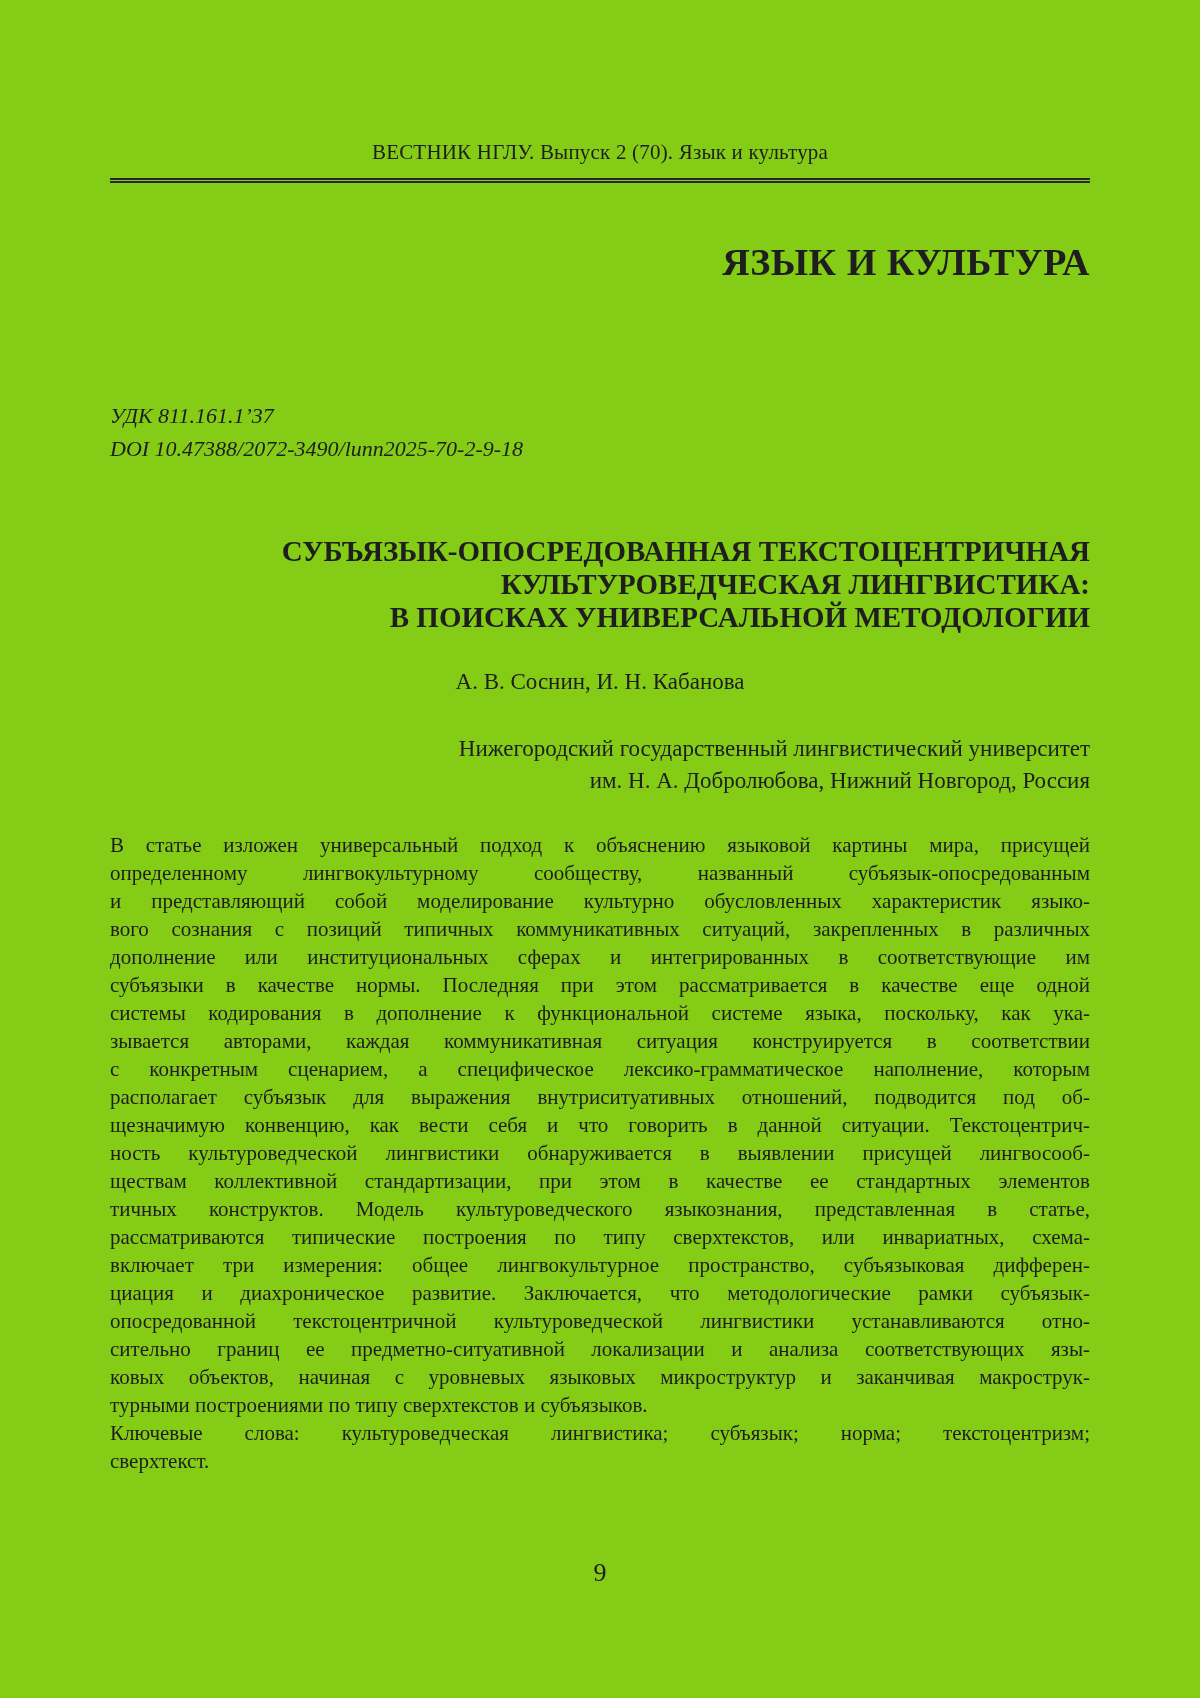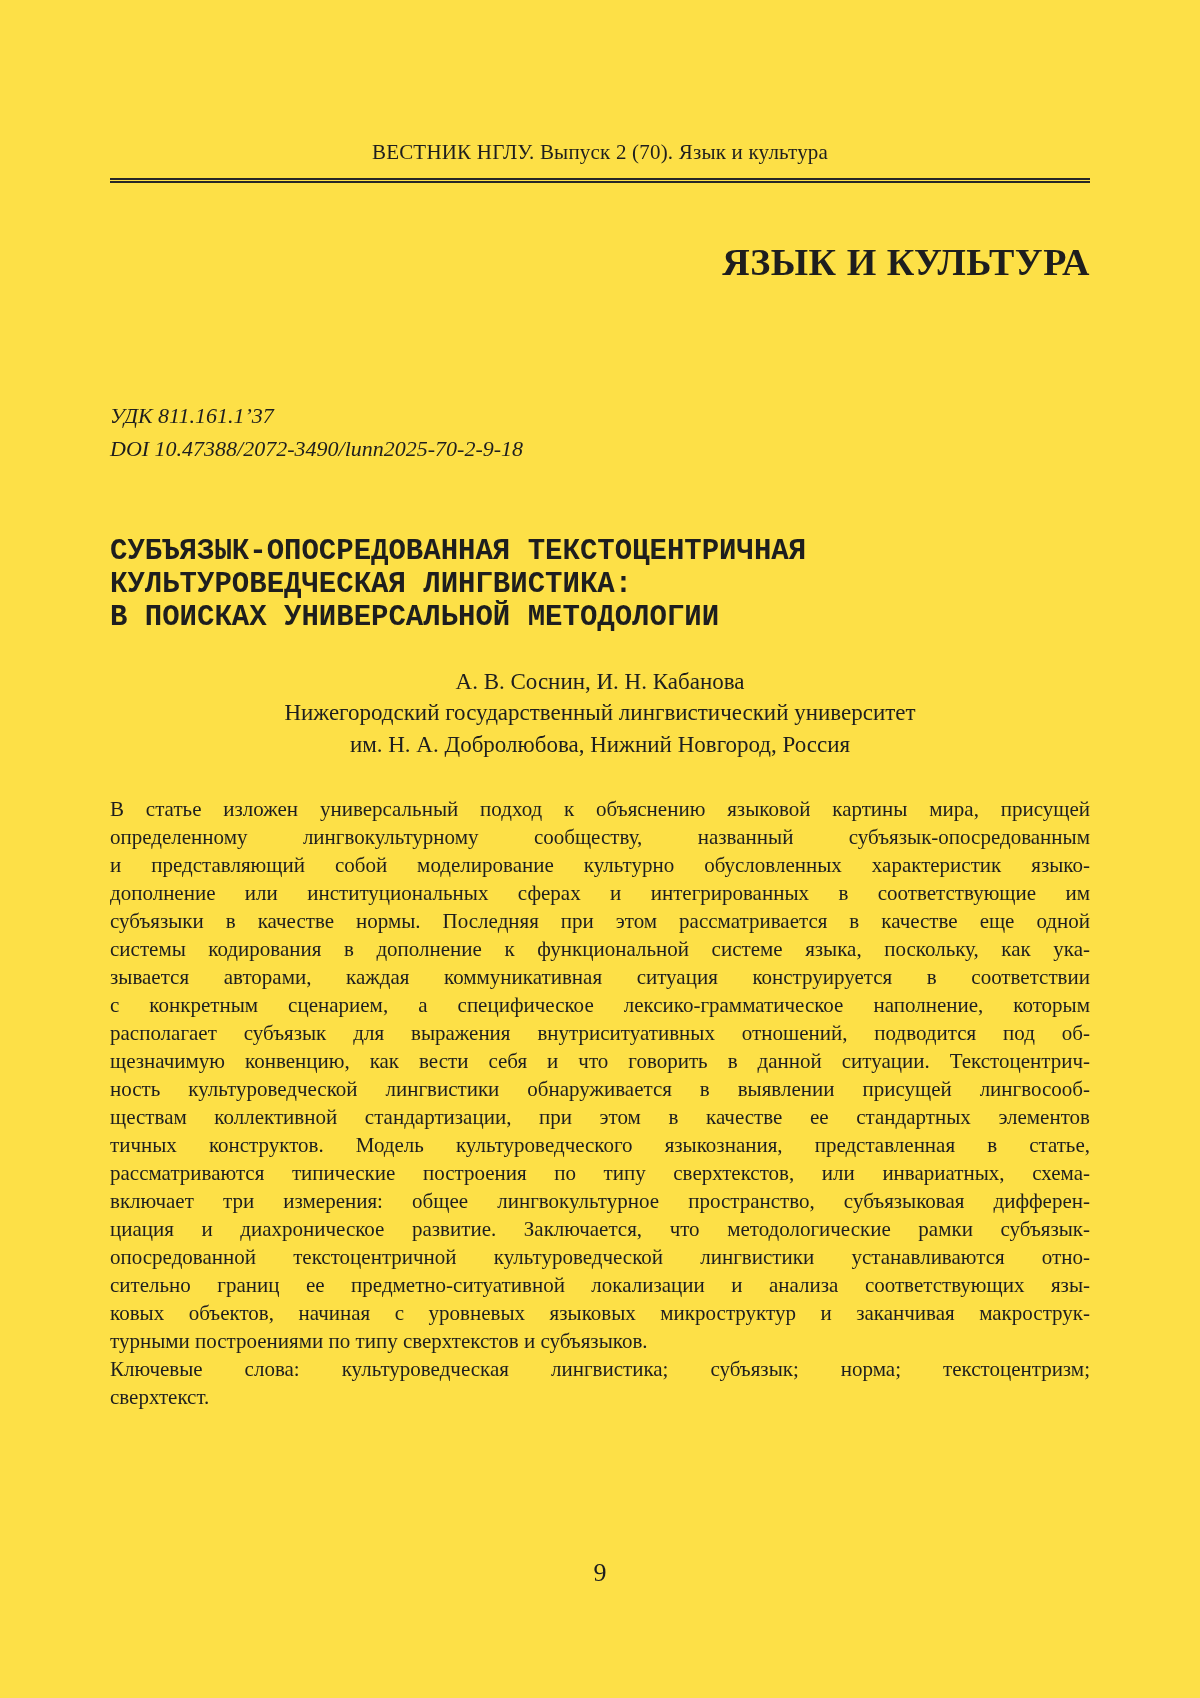--- a/index.html
+++ b/index.html
@@ -4,21 +4,21 @@
 <style>
   html, body {
     margin: 0;
     padding: 0;
     background: #ffffff;
   }
   .page {
     position: relative;
     width: 1200px;
     height: 1698px;
-    background: #fde047;
+    background: #84cc16;
     color: #1e1e1e;
     font-family: "Liberation Serif", "DejaVu Serif", serif;
     overflow: hidden;
   }
   .inner {
     padding: 0 110px;
   }
   .running-head {
     padding-top: 139px;
     text-align: center;
@@ -41,35 +41,35 @@
   }
   .udk-block {
     margin-top: 114px;
     font-style: italic;
     font-size: 22px;
     line-height: 33px;
     text-align: left;
   }
   .article-title {
     margin: 70px 0 0 0;
-    text-align: left;
+    text-align: right;
     font-size: 29px;
     line-height: 33px;
     font-weight: 700;
-    font-family: Liberation Mono, monospace;
   }
   .authors {
     margin-top: 33px;
     text-align: center;
     font-size: 23px;
     line-height: 30px;
     font-weight: 400;
   }
   .affiliation {
-    text-align: center;
+    margin-top: 36px;
+    text-align: right;
     font-size: 23px;
     line-height: 32px;
   }
   .abstract {
     margin-top: 34px;
     font-size: 21px;
     line-height: 28px;
   }
   .jline {
     text-align: justify;
@@ -122,20 +122,21 @@
 
     <div class="affiliation">
         <div class="affil-line">Нижегородский государственный лингвистический университет</div>
         <div class="affil-line">им. Н. А. Добролюбова, Нижний Новгород, Россия</div>
       </div>
 
     <div class="abstract">
         <div class="jline">В статье изложен универсальный подход к объяснению языковой картины мира, присущей</div>
         <div class="jline">определенному лингвокультурному сообществу, названный субъязык-опосредованным</div>
         <div class="jline">и представляющий собой моделирование культурно обусловленных характеристик языко-</div>
+        <div class="jline">вого сознания с позиций типичных коммуникативных ситуаций, закрепленных в различных</div>
         <div class="jline">дополнение или институциональных сферах и интегрированных в соответствующие им</div>
         <div class="jline">субъязыки в качестве нормы. Последняя при этом рассматривается в качестве еще одной</div>
         <div class="jline">системы кодирования в дополнение к функциональной системе языка, поскольку, как ука-</div>
         <div class="jline">зывается авторами, каждая коммуникативная ситуация конструируется в соответствии</div>
         <div class="jline">с конкретным сценарием, а специфическое лексико-грамматическое наполнение, которым</div>
         <div class="jline">располагает субъязык для выражения внутриситуативных отношений, подводится под об-</div>
         <div class="jline">щезначимую конвенцию, как вести себя и что говорить в данной ситуации. Текстоцентрич-</div>
         <div class="jline">ность культуроведческой лингвистики обнаруживается в выявлении присущей лингвосооб-</div>
         <div class="jline">ществам коллективной стандартизации, при этом в качестве ее стандартных элементов</div>
         <div class="jline">тичных конструктов. Модель культуроведческого языкознания, представленная в статье,</div>

